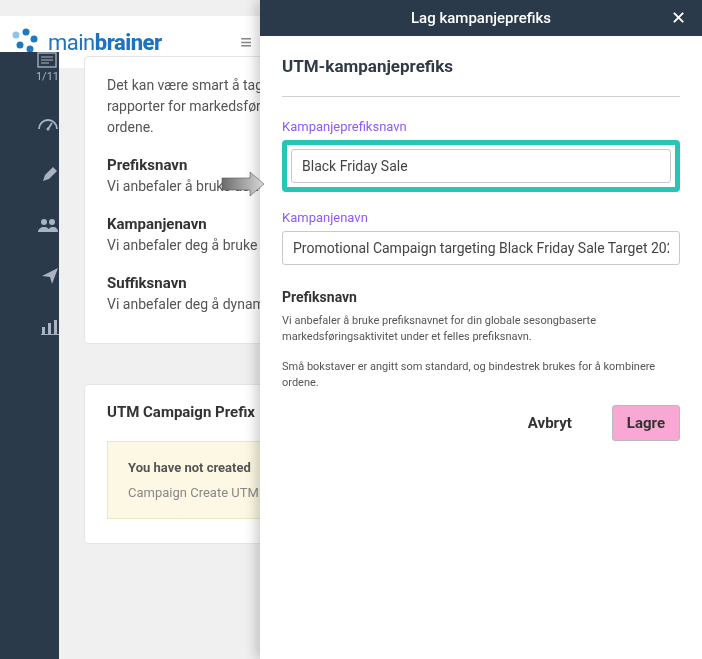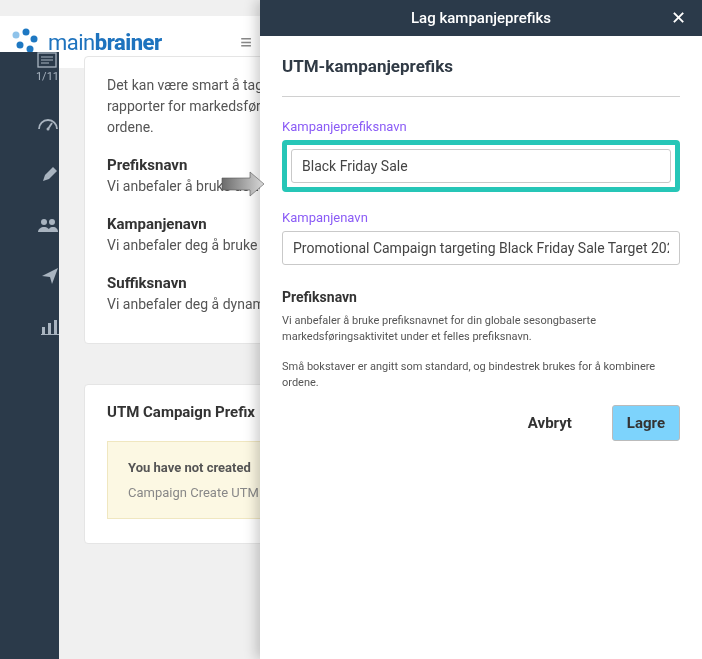--- a/index.html
+++ b/index.html
@@ -198,21 +198,21 @@
     display: flex;
     justify-content: flex-end;
     gap: 26px;
     margin-top: 6px;
   }
   .btn {
     font-family: inherit;
     font-size: 15px;
     font-weight: 700;
     padding: 8px 14px;
-    background: #7dd3fc;
+    background: #f9a8d4;
     border-radius: 3px;
     cursor: pointer;
   }
   .btn-ghost { border: none; background: transparent; color: #333;}
   .btn-outline { border: 1px solid #bbb; color: #333; }
 
   
   .callout-arrow {
     position: absolute;
     left: 220px;

